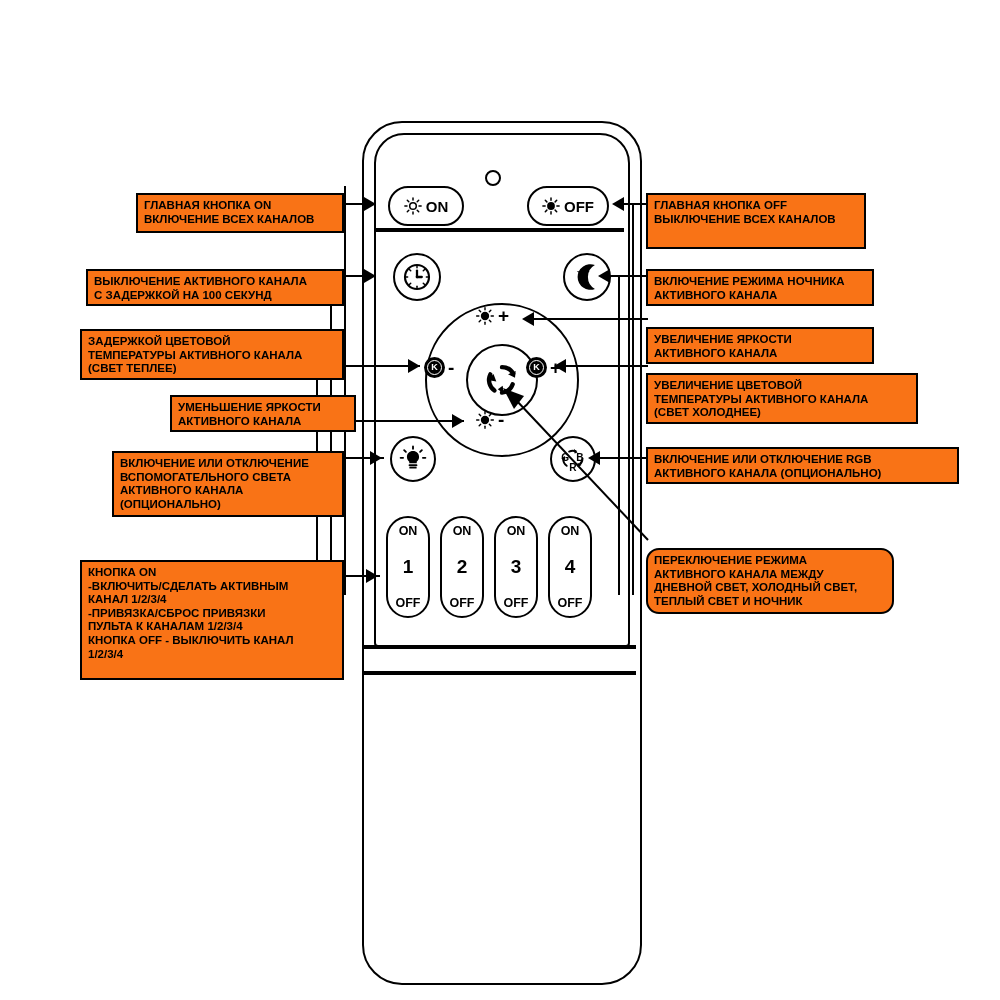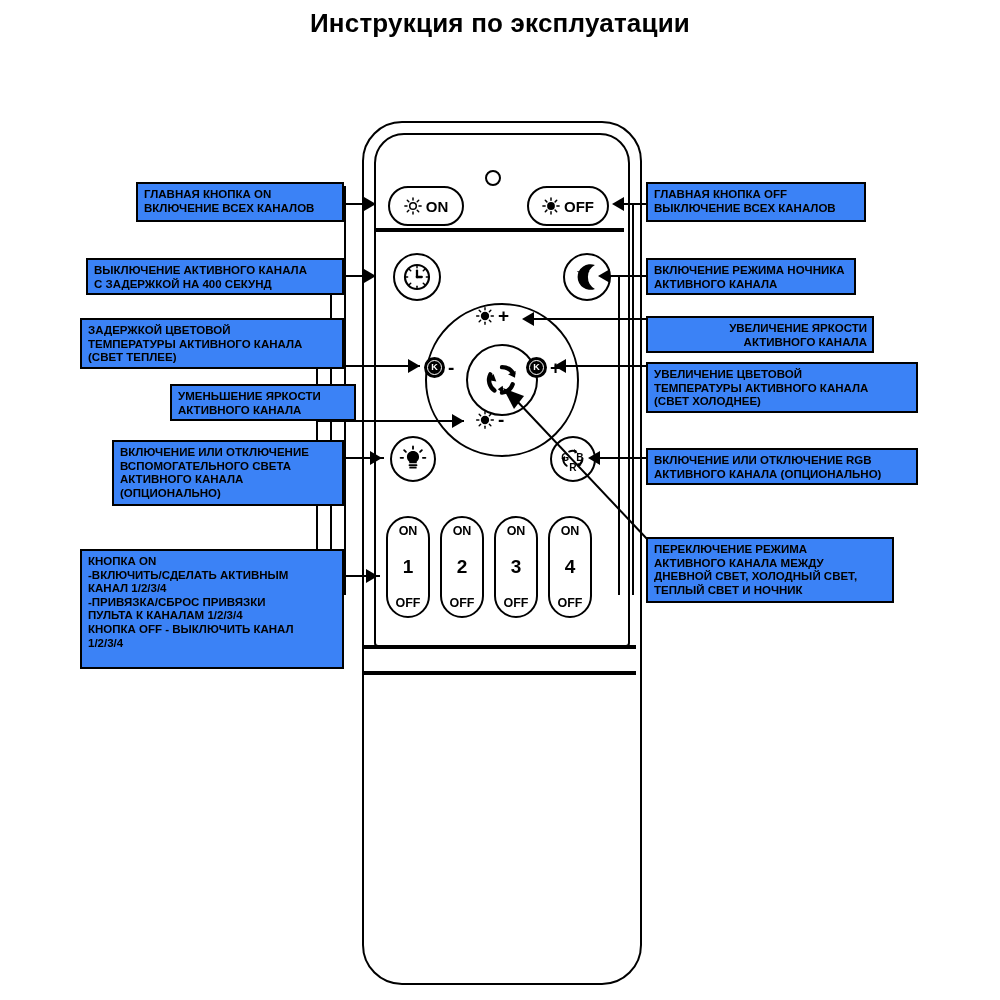--- a/index.html
+++ b/index.html
@@ -15,24 +15,25 @@
     position:absolute;left:0;top:8px;width:1000px;text-align:center;
     font-size:26px;font-weight:bold;letter-spacing:.2px;
   }
   .subtitle{
     position:absolute;left:0;top:62px;width:1000px;text-align:center;
     font-size:16px;font-weight:bold;
   }
 
   
   .callout{
-    position:absolute;border:2px solid #000;background:#3b82f6;
+    position:absolute;border:2px solid #000;background:#f97316;
     font-size:11.5px;font-weight:bold;line-height:13.6px;
     padding:4px 5px 4px 6px;box-sizing:border-box;z-index:40;
     white-space:pre-line;
+    margin-top:11px;
   }
 
   
   .lead{position:absolute;background:#000;z-index:20;}
   .lead.h{height:2px;}
   .lead.v{width:2px;}
   .arrow{position:absolute;width:0;height:0;z-index:21;}
   .arrow.right{border-top:7px solid transparent;border-bottom:7px solid transparent;border-left:12px solid #000;}
   .arrow.left{border-top:7px solid transparent;border-bottom:7px solid transparent;border-right:12px solid #000;}
 
@@ -92,21 +93,20 @@
   }
   .chan .on,.chan .off{font-size:12.5px;font-weight:bold;}
   .chan .num{font-size:19px;font-weight:bold;}
   .chan-wrap{position:absolute;left:374px;top:512px;width:252px;height:112px;z-index:14;}
 </style>
 </head>
 <body>
 
 <div class="stage">
 
-  <div class="title">Инструкция по эксплуатации</div>
 
   <div class="remote-shell"></div>
   <div class="remote-face"></div>
 
   <div class="divider" style="left:376px;top:228px;width:248px;"></div>
   <div class="divider" style="left:364px;top:645px;width:272px;"></div>
   <div class="divider" style="left:364px;top:671px;width:272px;"></div>
 
   <div class="led" style="left:485px;top:170px;"></div>
 
@@ -287,21 +287,21 @@
   <div class="lead v" style="left:316px;top:365px;height:230px;"></div>
 
   <div class="lead h" style="left:344px;top:203px;width:32px;"></div>
   <div class="arrow right" style="left:364px;top:197px;"></div>
   <div class="callout" style="left:136px;top:182px;width:208px;height:40px;">ГЛАВНАЯ КНОПКА ON
 ВКЛЮЧЕНИЕ ВСЕХ КАНАЛОВ</div>
 
   <div class="lead h" style="left:330px;top:275px;width:46px;"></div>
   <div class="arrow right" style="left:364px;top:269px;"></div>
   <div class="callout" style="left:86px;top:258px;width:258px;height:37px;">ВЫКЛЮЧЕНИЕ АКТИВНОГО КАНАЛА
-С ЗАДЕРЖКОЙ НА 400 СЕКУНД</div>
+С ЗАДЕРЖКОЙ НА 100 СЕКУНД</div>
 
   <div class="lead h" style="left:316px;top:365px;width:104px;"></div>
   <div class="arrow right" style="left:408px;top:359px;"></div>
   <div class="callout" style="left:80px;top:318px;width:264px;height:51px;">ЗАДЕРЖКОЙ ЦВЕТОВОЙ
 ТЕМПЕРАТУРЫ АКТИВНОГО КАНАЛА
 (СВЕТ ТЕПЛЕЕ)</div>
 
   <div class="lead h" style="left:316px;top:420px;width:148px;"></div>
   <div class="arrow right" style="left:452px;top:414px;"></div>
   <div class="callout" style="left:170px;top:384px;width:186px;height:37px;">УМЕНЬШЕНИЕ ЯРКОСТИ
@@ -322,46 +322,46 @@
 -ПРИВЯЗКА/СБРОС ПРИВЯЗКИ
 ПУЛЬТА К КАНАЛАМ 1/2/3/4
 КНОПКА OFF - ВЫКЛЮЧИТЬ КАНАЛ
 1/2/3/4</div>
 
   <div class="lead v" style="left:632px;top:203px;height:392px;"></div>
   <div class="lead v" style="left:618px;top:275px;height:320px;"></div>
 
   <div class="lead h" style="left:624px;top:203px;width:24px;"></div>
   <div class="arrow left" style="left:612px;top:197px;"></div>
-  <div class="callout" style="left:646px;top:182px;width:220px;height:40px;">ГЛАВНАЯ КНОПКА OFF
+  <div class="callout" style="left:646px;top:182px;width:220px;height:56px;">ГЛАВНАЯ КНОПКА OFF
 ВЫКЛЮЧЕНИЕ ВСЕХ КАНАЛОВ</div>
 
   <div class="lead h" style="left:610px;top:275px;width:38px;"></div>
   <div class="arrow left" style="left:598px;top:269px;"></div>
-  <div class="callout" style="left:646px;top:258px;width:210px;height:37px;">ВКЛЮЧЕНИЕ РЕЖИМА НОЧНИКА
+  <div class="callout" style="left:646px;top:258px;width:228px;height:37px;">ВКЛЮЧЕНИЕ РЕЖИМА НОЧНИКА
 АКТИВНОГО КАНАЛА</div>
 
   <div class="lead h" style="left:534px;top:318px;width:114px;"></div>
   <div class="arrow left" style="left:522px;top:312px;"></div>
-  <div class="callout" style="left:646px;top:316px;width:228px;height:37px;text-align:right;">УВЕЛИЧЕНИЕ ЯРКОСТИ
+  <div class="callout" style="left:646px;top:316px;width:228px;height:37px;">УВЕЛИЧЕНИЕ ЯРКОСТИ
 АКТИВНОГО КАНАЛА</div>
 
   <div class="lead h" style="left:566px;top:365px;width:82px;"></div>
   <div class="arrow left" style="left:554px;top:359px;"></div>
   <div class="callout" style="left:646px;top:362px;width:272px;height:51px;">УВЕЛИЧЕНИЕ ЦВЕТОВОЙ
 ТЕМПЕРАТУРЫ АКТИВНОГО КАНАЛА
 (СВЕТ ХОЛОДНЕЕ)</div>
 
   <div class="lead h" style="left:600px;top:457px;width:48px;"></div>
   <div class="arrow left" style="left:588px;top:451px;"></div>
-  <div class="callout" style="left:646px;top:448px;width:272px;height:37px;">ВКЛЮЧЕНИЕ ИЛИ ОТКЛЮЧЕНИЕ RGB
+  <div class="callout" style="left:646px;top:436px;width:313px;height:37px;">ВКЛЮЧЕНИЕ ИЛИ ОТКЛЮЧЕНИЕ RGB
 АКТИВНОГО КАНАЛА (ОПЦИОНАЛЬНО)</div>
 
   <svg style="position:absolute;left:0;top:0;width:1000px;height:1000px;z-index:19;pointer-events:none;">
     <line x1="648" y1="540" x2="516" y2="400" stroke="#000" stroke-width="2"></line>
     <polygon points="503,388 524,396 514,409" fill="#000"></polygon>
   </svg>
-  <div class="callout" style="left:646px;top:537px;width:248px;height:66px;">ПЕРЕКЛЮЧЕНИЕ РЕЖИМА
+  <div class="callout" style="left:646px;top:537px;width:248px;height:66px;border-radius:13px;">ПЕРЕКЛЮЧЕНИЕ РЕЖИМА
 АКТИВНОГО КАНАЛА МЕЖДУ
 ДНЕВНОЙ СВЕТ, ХОЛОДНЫЙ СВЕТ,
 ТЕПЛЫЙ СВЕТ И НОЧНИК</div>
 
 </div>
 
 </body></html>

